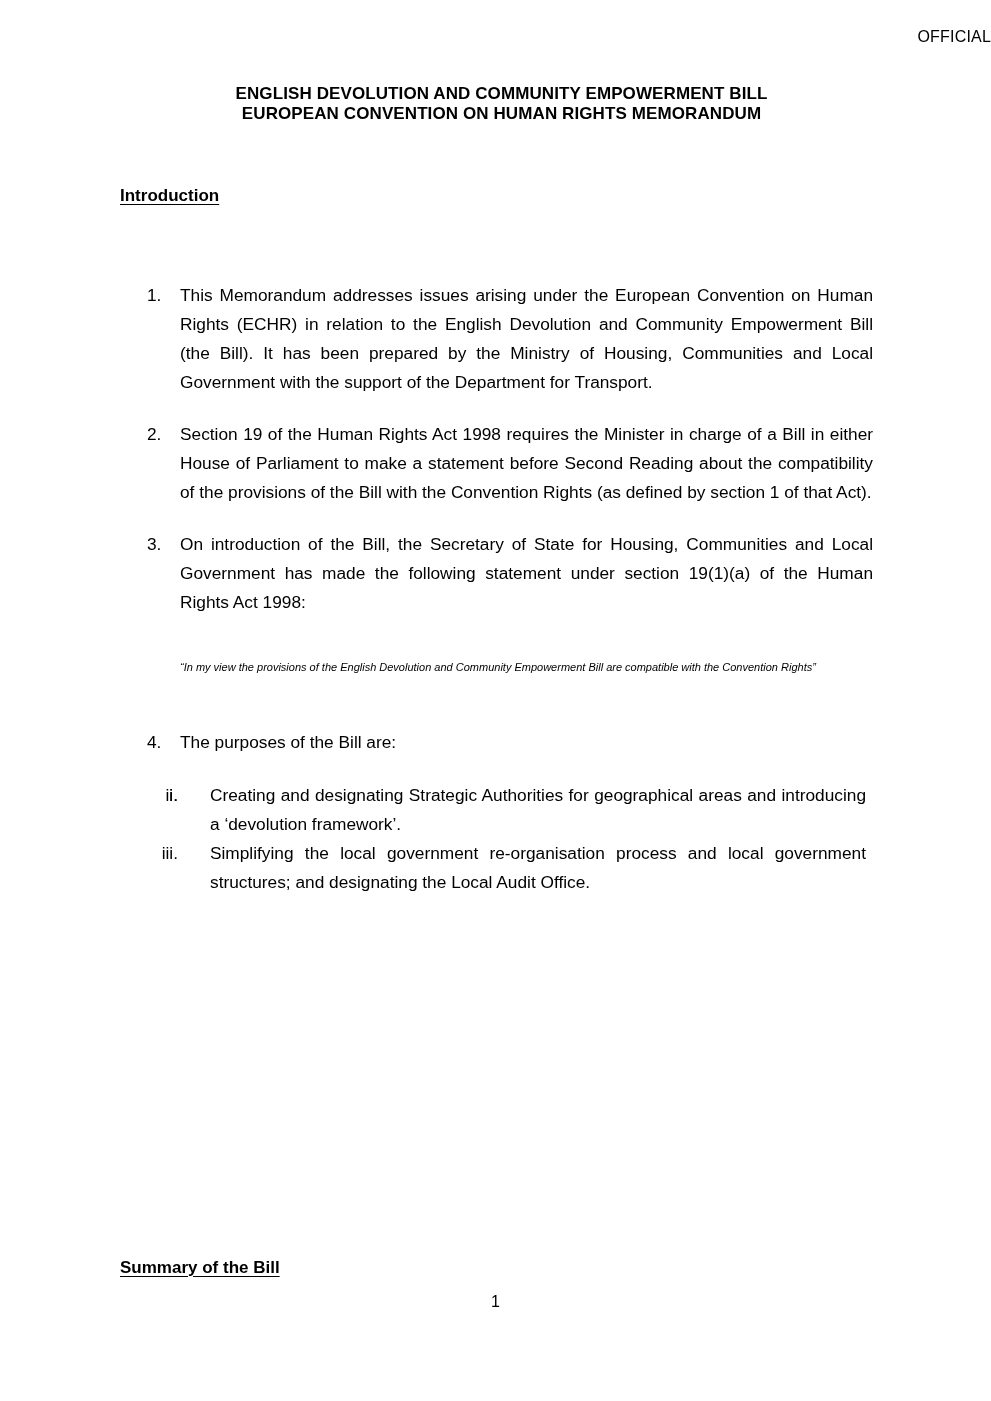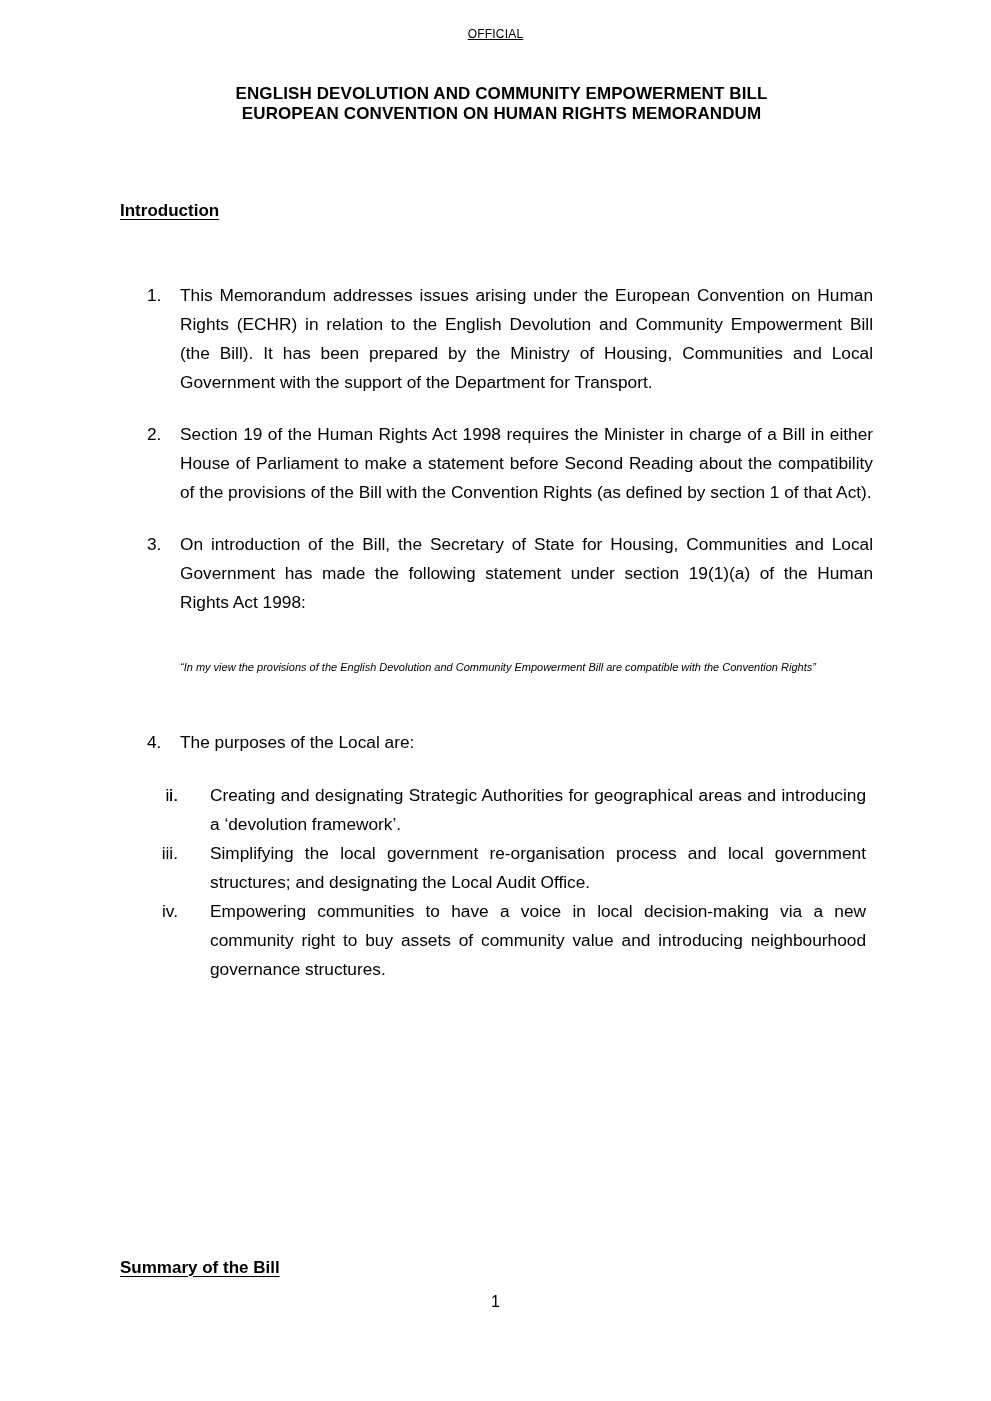--- a/index.html
+++ b/index.html
@@ -18,25 +18,24 @@
     background: #ffffff;
     overflow: hidden;
   }
 
   
   .classification {
     position: absolute;
     top: 27px;
     left: 0;
     width: 991px;
-    text-align: center;
-    font-size: 12px;
+    text-align: right;
+    font-size: 16px;
     letter-spacing: 0.2px;
     line-height: 1.2;
-    text-decoration: underline;
   }
 
   
   .doc-titles {
     position: absolute;
     top: 84px;
     left: 6px;
     width: 991px;
     text-align: center;
   }
@@ -53,21 +52,21 @@
   .section-heading {
     position: absolute;
     left: 120px;
     font-size: 17px;
     font-weight: bold;
     text-decoration: underline;
     text-underline-offset: 3px;
     line-height: 1.2;
     white-space: nowrap;
   }
-  #heading-introduction { top: 201px; text-decoration: underline; }
+  #heading-introduction { top: 186px; text-decoration: underline; }
   #heading-summary { top: 1258px; }
 
   
   .body-content {
     position: absolute;
     top: 281px;
     left: 0;
     width: 991px;
   }
 
@@ -172,43 +171,39 @@
 
     <div class="num-item">
       <span class="marker">3.</span>
       <span>On introduction of the Bill, the Secretary of State for Housing, Communities and Local Government has made the following statement under section 19(1)(a) of the Human Rights Act 1998:</span>
     </div>
 
     <div class="quote-block">“In my view the provisions of the English Devolution and Community Empowerment Bill are compatible with the Convention Rights”</div>
 
     <div class="num-item no-justify">
       <span class="marker">4.</span>
-      <span>The purposes of the Local are:</span>
+      <span>The purposes of the Bill are:</span>
     </div>
 
     <div class="roman-list">
 
       <div class="roman-item">
         <span class="marker">i.</span>
       </div>
 
       <div class="roman-item">
         <span class="marker">ii.</span>
         <span>Creating and designating Strategic Authorities for geographical areas and introducing a ‘devolution framework’.</span>
       </div>
 
       <div class="roman-item">
         <span class="marker">iii.</span>
         <span>Simplifying the local government re-organisation process and local government structures; and designating the Local Audit Office.</span>
       </div>
 
-      <div class="roman-item">
-        <span class="marker">iv.</span>
-        <span>Empowering communities to have a voice in local decision-making via a new community right to buy assets of community value and introducing neighbourhood governance structures.</span>
-      </div>
 
     </div>
 
   </div>
 
   <div class="section-heading" id="heading-summary">Summary of the Bill</div>
 
   <div class="page-number">1</div>
 
 </div>

